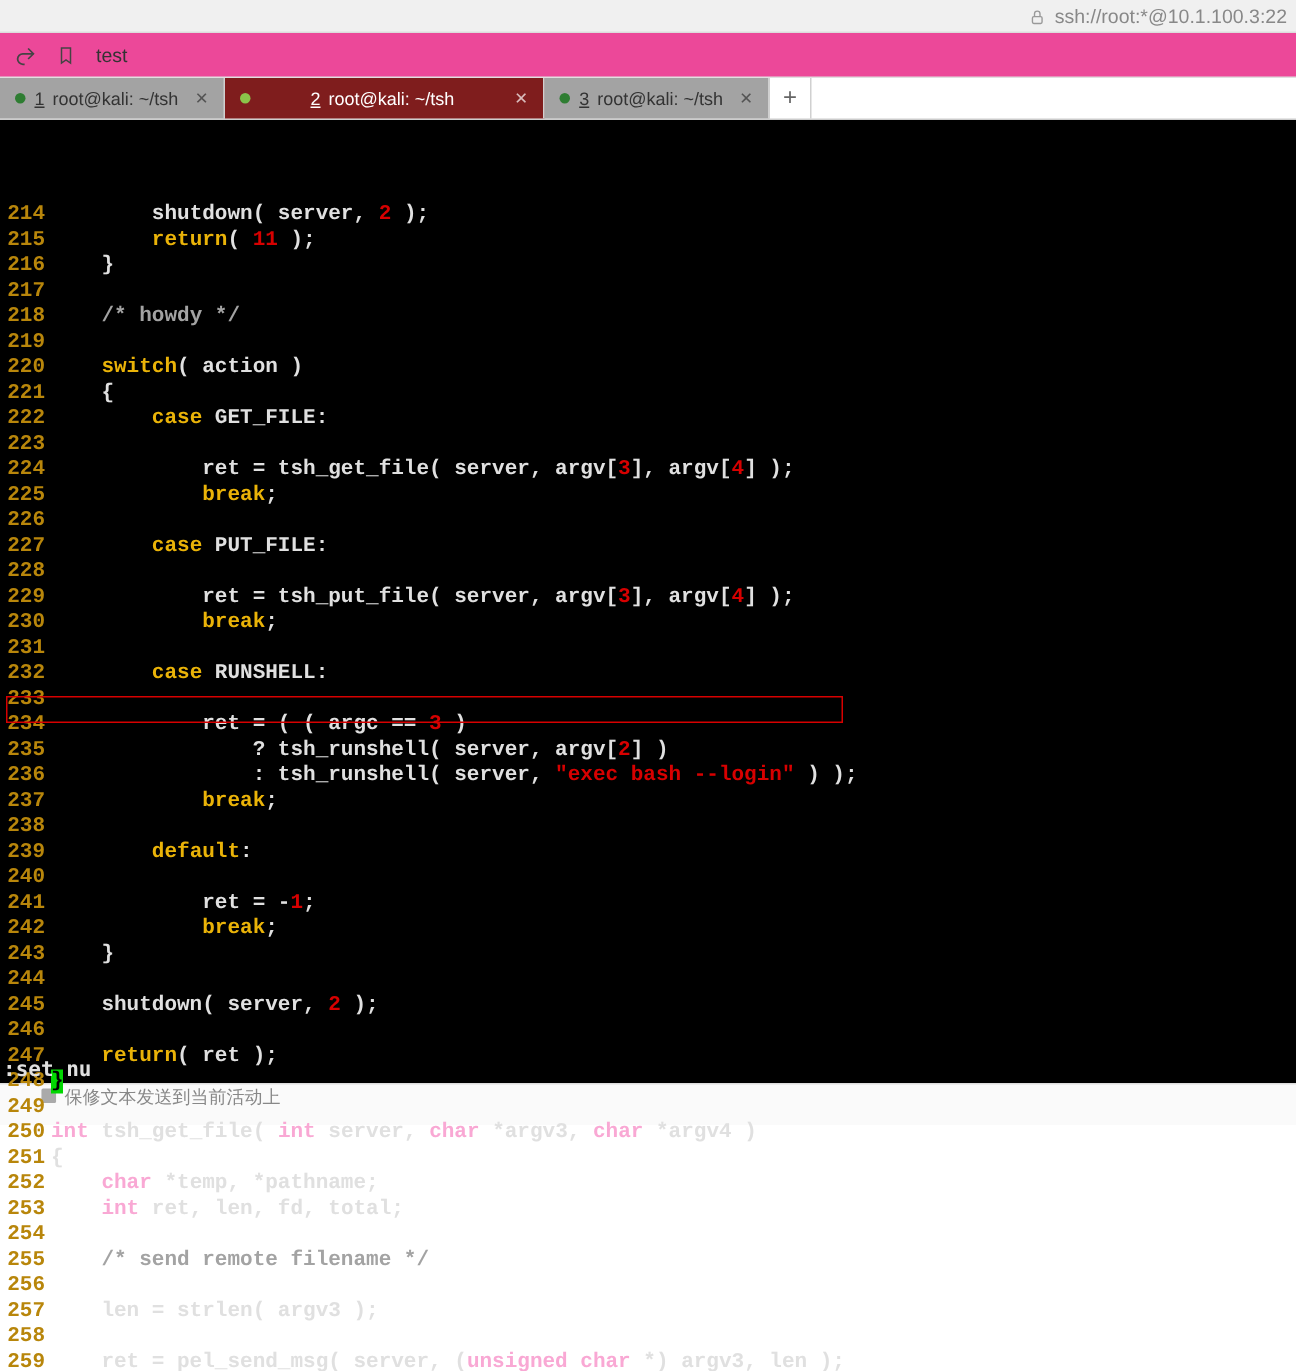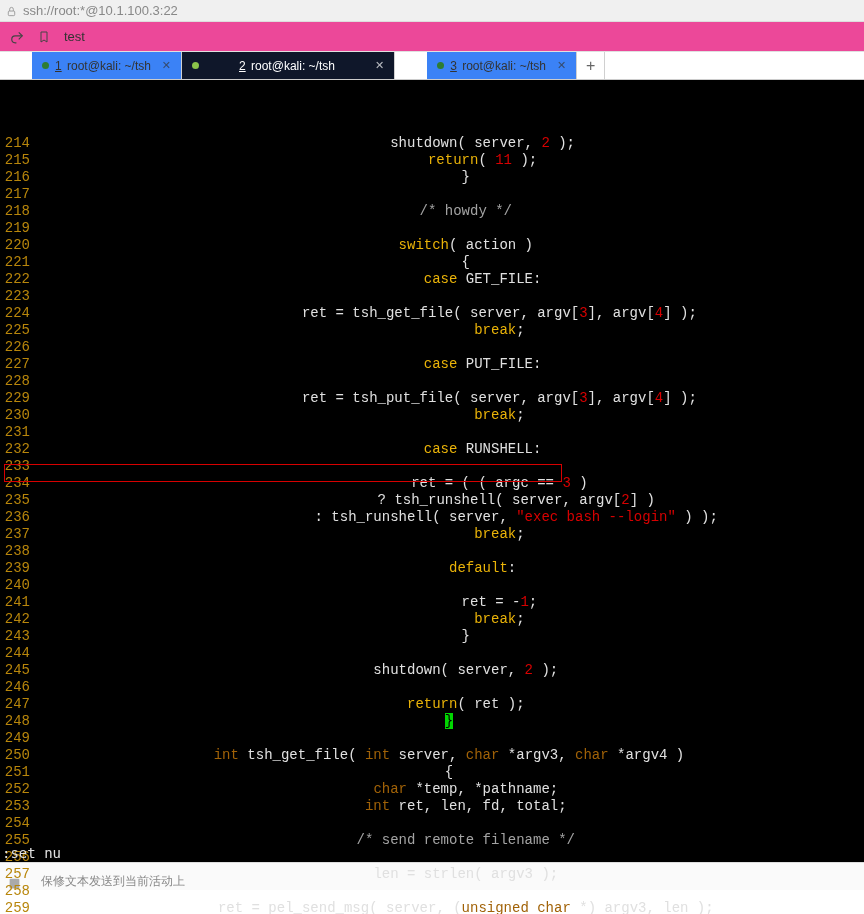--- a/index.html
+++ b/index.html
@@ -13,20 +13,21 @@
 }
 .titlebar {
   height: 22px;
   background: #f0f0f0;
   display: flex;
   align-items: center;
   padding: 0 6px;
   gap: 6px;
   color: #888;
   border-bottom: 1px solid #ddd;
+  justify-content: flex-end;
 }
 .lock-icon { font-size: 12px; color: #999; }
 .toolbar {
   height: 30px;
   background: #ec4899;
   display: flex;
   align-items: center;
   padding: 0 10px;
   gap: 14px;
   border-bottom: 1px solid #e0e0e0;
@@ -43,61 +44,62 @@
 .tab {
   display: flex;
   align-items: center;
   padding: 0 10px;
   gap: 6px;
   border-right: 1px solid #d0d0d0;
   font-size: 12px;
   cursor: pointer;
   min-width: 150px;
 }
-.tab.inactive { background: #3b82f6; color: #333; margin-left: 32px; }
-.tab.active { background: #0f172a; color: #fff; gap: 40px; }
+.tab.inactive { background: #a3a3a3; color: #333; }
+.tab.active { background: #7f1d1d; color: #fff; gap: 40px; }
 .tab .dot { width: 7px; height: 7px; border-radius: 50%; background: #2e7d32; }
 .tab.active .dot { background: #8bc34a; }
 .tab .num { text-decoration: underline; margin-right: 2px; }
 .tab .close { margin-left: auto; font-size: 11px; opacity: 0.7; }
 .add-tab {
   width: 28px;
   display: flex;
   align-items: center;
   justify-content: center;
   font-size: 16px;
   color: #666;
   cursor: pointer;
   border-right: 1px solid #d0d0d0;
 }
 .terminal {
   background: #000;
   color: #ccc;
   font-family: Consolas, "Courier New", monospace;
   font-size: 14px;
   line-height: 17px;
-  height: 782px;
+  height: 642px;
   padding: 4px 0 0 0;
   position: relative;
   white-space: pre;
+  font-weight: bold;
 }
 .line { display: flex; }
 .ln {
   width: 34px;
   text-align: right;
   color: #b8860b;
   padding-right: 4px;
   flex-shrink: 0;
 }
-.code { flex: 1; text-align: center; }
+.code { flex: 1; }
 .c-white { color: #e0e0e0; }
 .c-yellow { color: #eab308; }
 .c-red { color: #d70000; }
 .c-blue { color: #a3a3a3; }
-.c-green { color: #a16207; margin-top: 36px; }
+.c-green { color: #f9a8d4; margin-top: 36px; }
 .c-cursor { background: #00d700; color: #000; }
 .highlight-box {
   position: absolute;
   border: 1px solid #d70000;
   left: 4px;
   width: 558px;
   top: 384px;
   height: 18px;
   pointer-events: none;
 }
@@ -107,23 +109,23 @@
   left: 2px;
   color: #e0e0e0;
   font-family: Consolas, monospace;
   font-size: 14px;
 }
 .bottom-bar {
   height: 28px;
   background: #fafafa;
   border-top: 1px solid #ddd;
   display: flex;
-  align-items: flex-end;
-  padding: 0 8px;
-  gap: 20px;
+  align-items: flex-start;
+  padding: 0 26px;
+  gap: 4px;
   color: #888;
   font-size: 12px;
 }
 svg { display: inline-block; vertical-align: middle; }
 </style>
 </head>
 <body>
 
 <div class="titlebar">
   <span class="lock-icon">

